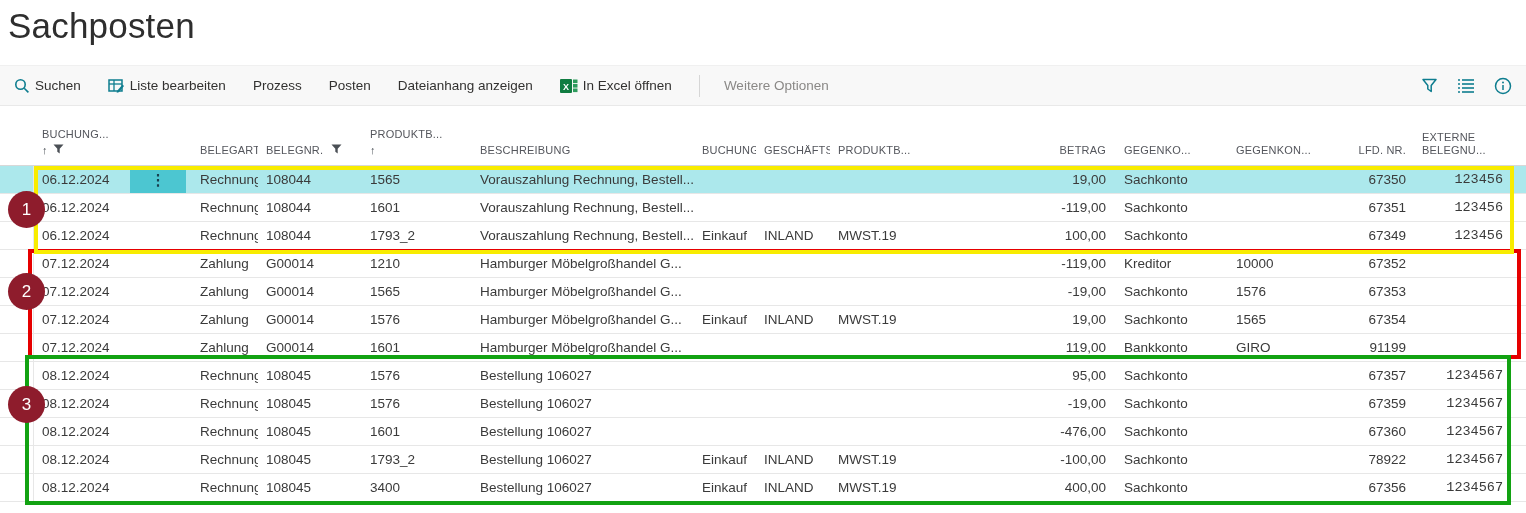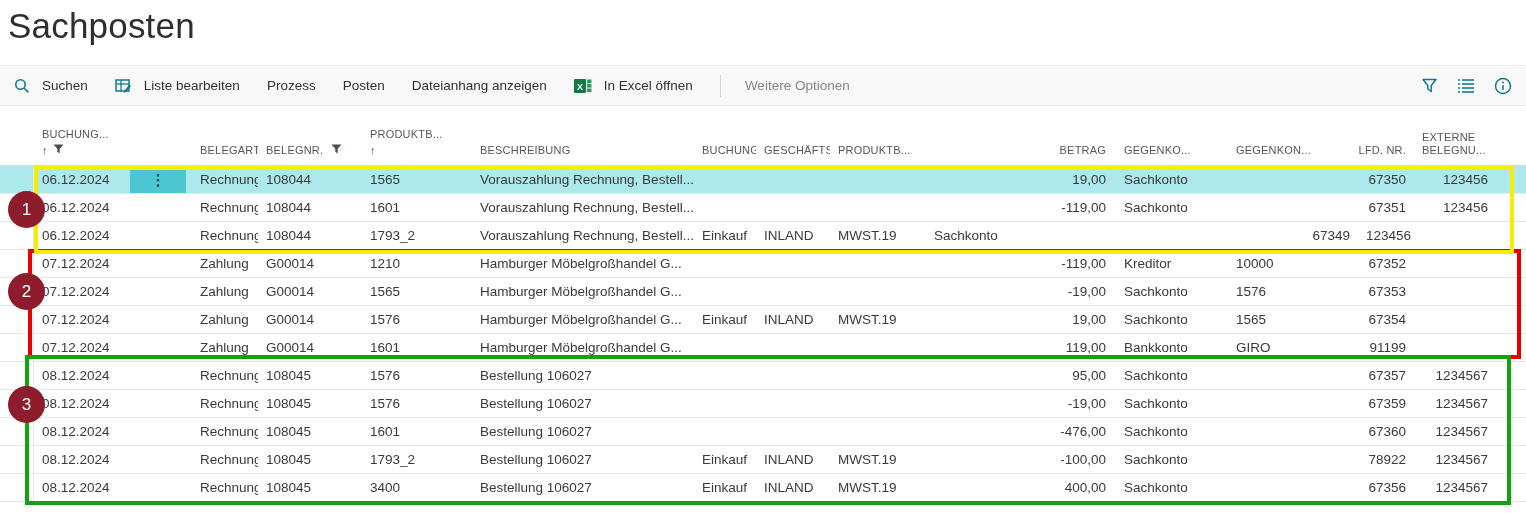--- a/index.html
+++ b/index.html
@@ -11,21 +11,21 @@
   }
   
   .title-bar{height:65px;display:flex;align-items:flex-start;padding:6px 0 0 8px;box-sizing:border-box;}
   .title-bar h1{margin:0;font-size:35px;font-weight:200;color:#2e2e2e;letter-spacing:0.2px;}
 
   
   .toolbar{
     height:41px;background:#f8f8f8;border-top:1px solid #f0f0f0;border-bottom:1px solid #e9e9e9;
     display:flex;align-items:center;padding:0 14px;box-sizing:border-box;font-size:13.5px;color:#323130;
   }
-  .tb-item{display:flex;align-items:center;gap:12px;margin-right:27px;cursor:pointer;white-space:nowrap;}
+  .tb-item{display:flex;align-items:center;gap:5px;margin-right:27px;cursor:pointer;white-space:nowrap;}
   .tb-item svg{display:block;}
   .tb-divider{width:1px;height:22px;background:#d6d6d6;margin:0 24px 0 0;}
   .tb-more{color:#8a8886;}
   .tb-right{margin-left:auto;display:flex;align-items:center;gap:19px;}
   .tb-icon-btn{cursor:pointer;display:flex;align-items:center;}
 
   
   .grid{
     display:grid;
     grid-template-columns:34px 96px 62px 66px 104px 110px 222px 62px 74px 96px 190px 112px 130px 56px 112px;
@@ -39,21 +39,21 @@
   .th .h-inline{display:flex;align-items:center;gap:8px;}
   .sort-arrow{font-size:11px;color:#4a4f55;}
   .th-betrag{padding-right:10px;}
   .th-lfdnr{padding-right:8px;}
 
   
   .row{height:28px;box-sizing:border-box;border-bottom:1px solid #e7e7e7;font-size:13.5px;color:#3a3a3a;cursor:pointer;}
   .cell{line-height:27px;padding:0 4px 0 8px;white-space:nowrap;overflow:hidden;box-sizing:border-box;}
   .cell.right{text-align:right;padding-right:10px;}
   .cell-lfdnr{text-align:right;padding-right:8px;}
-  .cell-externe{text-align:right;padding-right:38px;}
+  .cell-externe{text-align:right;padding-right:23px;font-family:Liberation Mono, monospace;}
   .cell-sel{border-right:1px solid #e7e7e7;padding:0;}
   .row.selected{background:var(--sel,#ace8ec);}
   .cell-dots{padding:0;display:flex;align-items:stretch;}
   .dots-btn{
     visibility:hidden;width:56px;border:none;background:var(--sel-handle,#4cc6d1);
     color:#17404f;font-size:15px;font-weight:bold;line-height:27px;cursor:pointer;padding:0;
   }
   .row.selected .dots-btn{visibility:visible;}
 
   
@@ -259,20 +259,21 @@
     <div class="cell cell-dots">
       <button class="dots-btn">⋮</button>
     </div>
     <div class="cell">Rechnung</div>
     <div class="cell">108044</div>
     <div class="cell">1793_2</div>
     <div class="cell">Vorauszahlung Rechnung, Bestell...</div>
     <div class="cell">Einkauf</div>
     <div class="cell">INLAND</div>
     <div class="cell">MWST.19</div>
+    <div class="cell right">100,00</div>
     <div class="cell">Sachkonto</div>
     <div class="cell"></div>
     <div class="cell cell-lfdnr">67349</div>
     <div class="cell cell-externe">123456</div>
   </div>
     <div class="row grid">
     <div class="cell cell-sel"></div>
     <div class="cell">07.12.2024</div>
     <div class="cell cell-dots">
       <button class="dots-btn">⋮</button>

